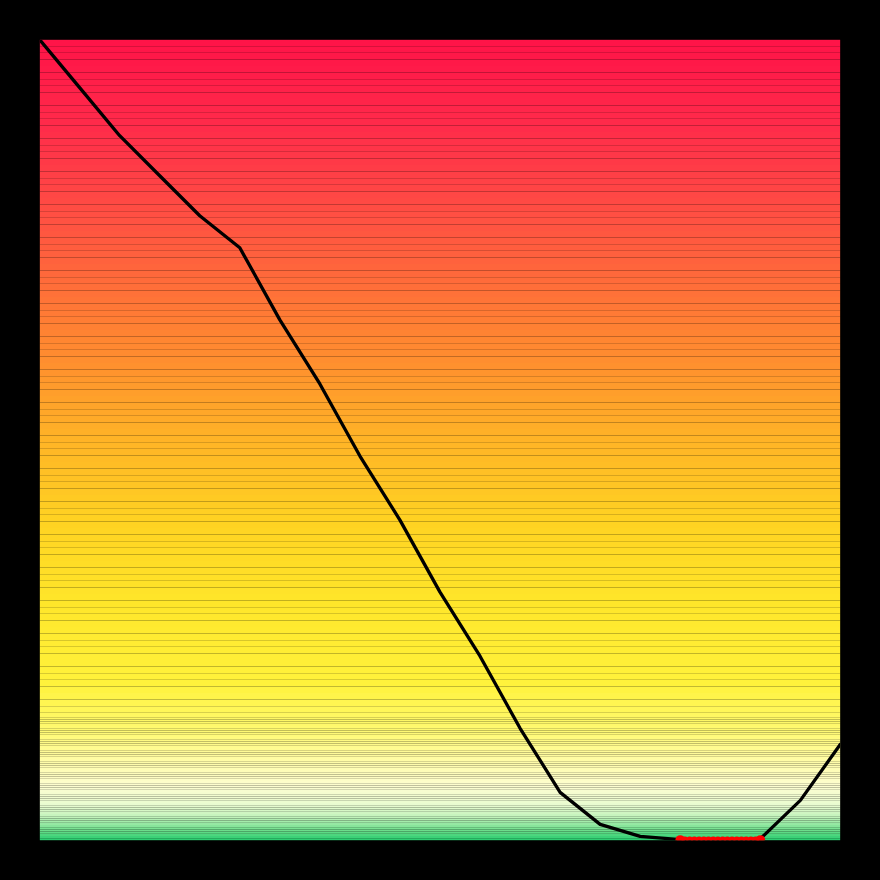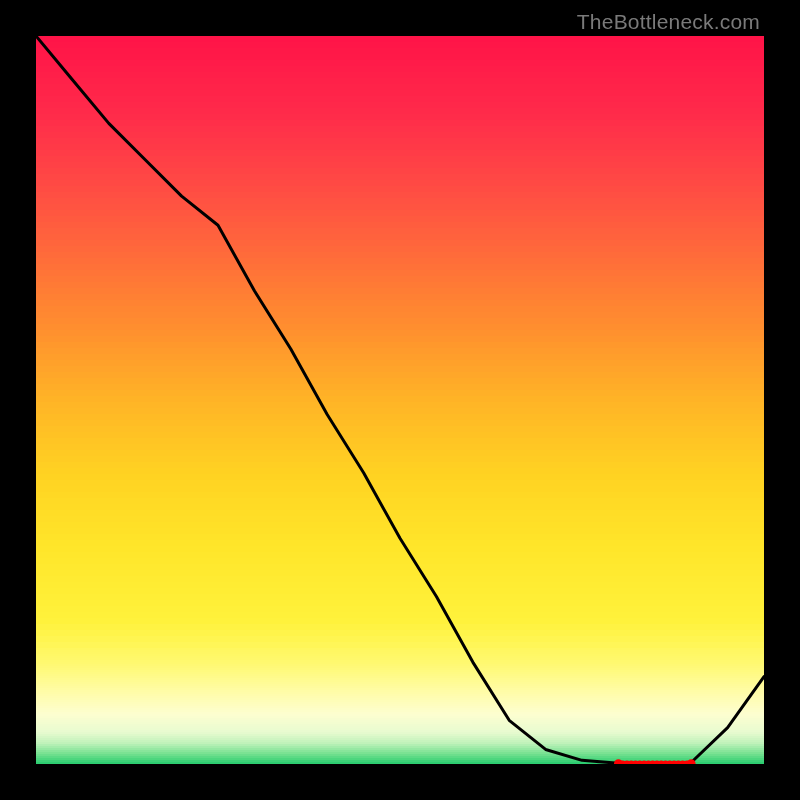--- a/index.html
+++ b/index.html
@@ -239,15 +239,14 @@
         <circle cx="638.07" cy="727.64" r="3.2" fill="#ff0000"></circle>
         <circle cx="642.35" cy="727.64" r="3.2" fill="#ff0000"></circle>
         <circle cx="646.64" cy="727.64" r="3.2" fill="#ff0000"></circle>
         <circle cx="650.92" cy="727.64" r="3.2" fill="#ff0000"></circle>
         <circle cx="655.20" cy="727.64" r="3.2" fill="#ff0000"></circle>
         <circle cx="582.40" cy="727.64" r="4.4" fill="#ff0000"></circle>
         <circle cx="655.20" cy="727.64" r="4.4" fill="#ff0000"></circle>
       </svg>
   </div>
 
-  <div class="attribution">TheBottleneck.com</div>
 
 </div>
 
 </body></html>

